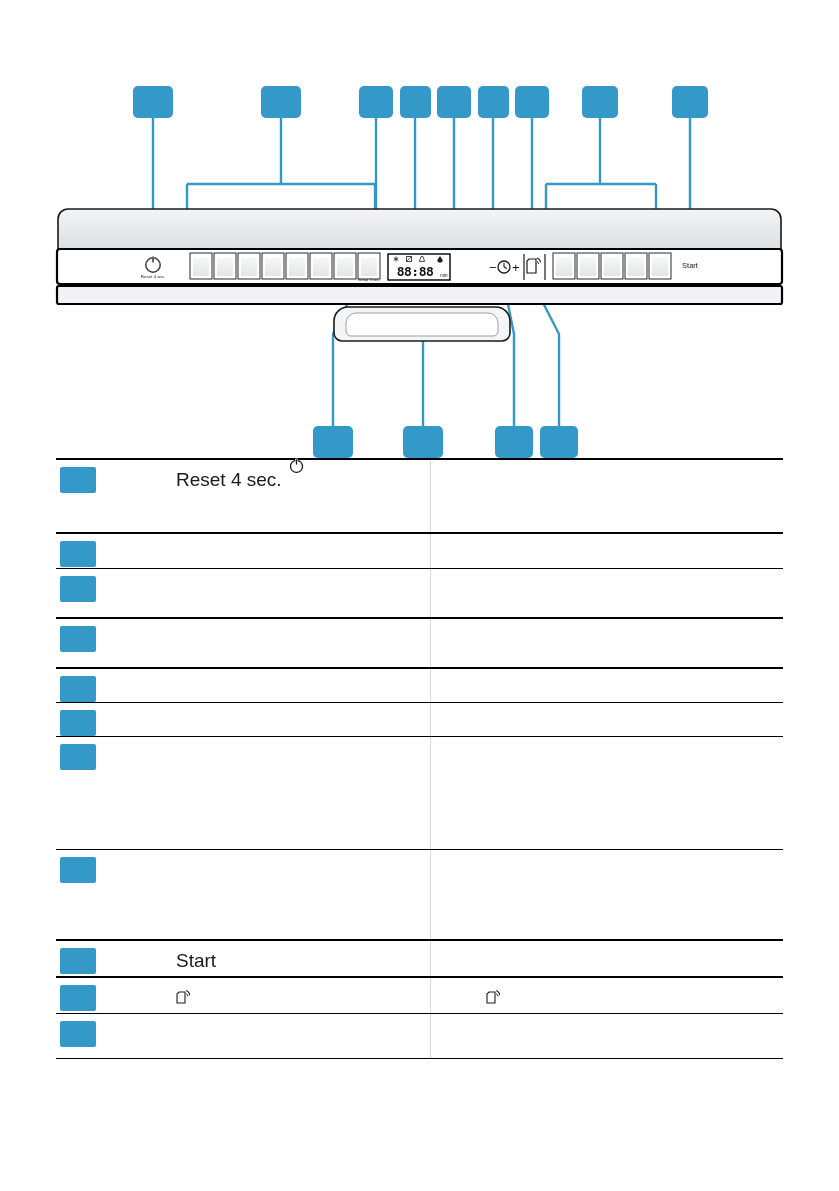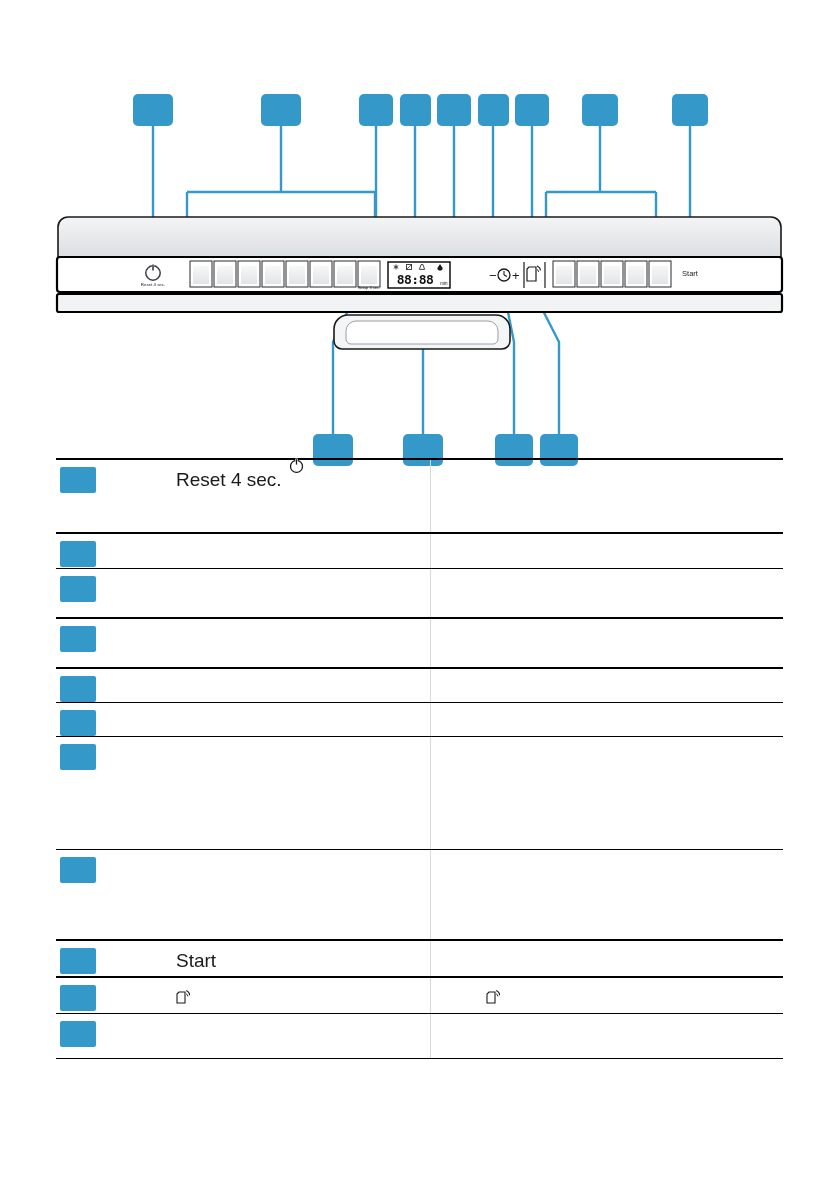--- a/index.html
+++ b/index.html
@@ -14,21 +14,21 @@
     font-family: "Liberation Sans", sans-serif;
     color: #1a1a1a;
     position: relative;
     overflow: hidden;
   }
 
   
   #diagram {
     position: absolute;
     left: 0;
-    top: 12px;
+    top: 4px;
     width: 839px;
     height: 436px;
     text-align: center;
   }
   #diagram svg {
     display: block;
   }
 
   
   #legend {

